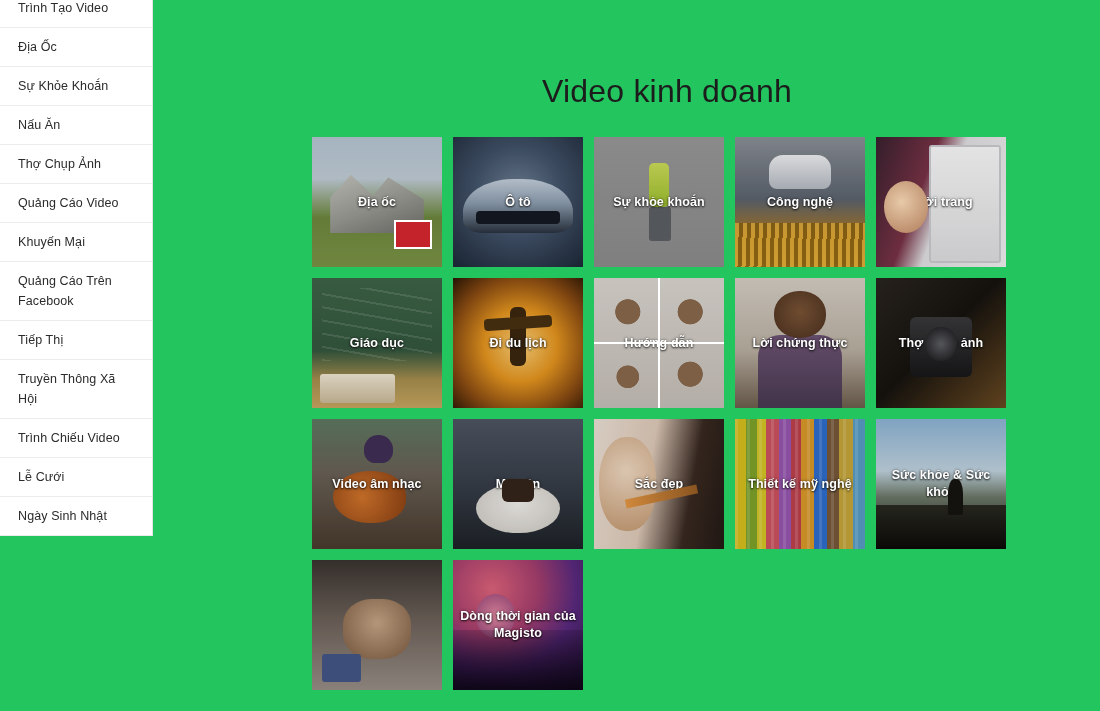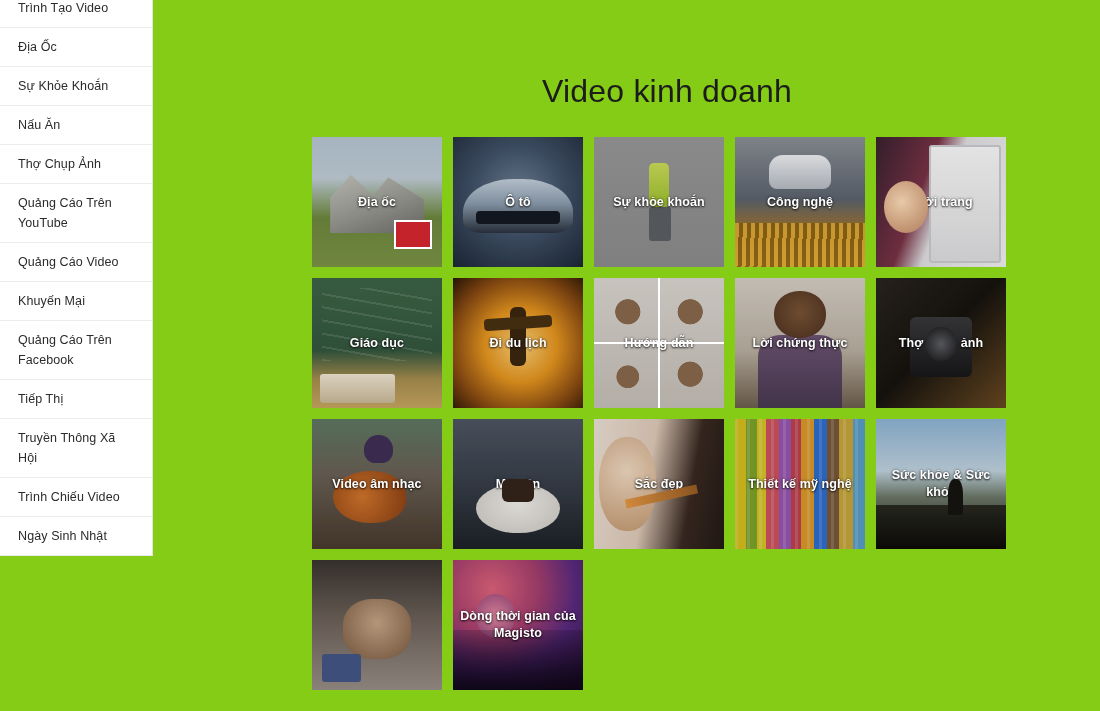--- a/index.html
+++ b/index.html
@@ -4,21 +4,21 @@
 <style>
   * { box-sizing: border-box; }
   html, body {
     margin: 0; padding: 0;
     width: 1100px; height: 711px;
     background: #ffffff;
     font-family: "Liberation Sans", sans-serif;
     overflow: hidden;
   }
 
-  .page { position: relative; width: 1100px; height: 711px; background:#84cc16; }
+  .page { position: relative; width: 1100px; height: 711px; background:#22c55e; }
 
   
   .sidebar {
     position: absolute;
     left: 0; top: -12px;
     width: 153px;
     border-right: 1px solid #e3e3e3;
     background: #ffffff;
   }
   .side-item {
@@ -205,27 +205,27 @@
 <body>
 
 <div class="page">
 
   <nav class="sidebar" id="sidebar">
       <div class="side-item"><span>Trình Tạo Video</span></div>
       <div class="side-item"><span>Địa Ốc</span></div>
       <div class="side-item"><span>Sự Khỏe Khoắn</span></div>
       <div class="side-item"><span>Nấu Ăn</span></div>
       <div class="side-item"><span>Thợ Chụp Ảnh</span></div>
-      <div class="side-item"><span>Quảng Cáo Trên YouTube</span></div>
       <div class="side-item"><span>Quảng Cáo Video</span></div>
       <div class="side-item"><span>Khuyến Mại</span></div>
       <div class="side-item"><span>Quảng Cáo Trên Facebook</span></div>
       <div class="side-item"><span>Tiếp Thị</span></div>
       <div class="side-item"><span>Truyền Thông Xã Hội</span></div>
       <div class="side-item"><span>Trình Chiếu Video</span></div>
+      <div class="side-item"><span>Lễ Cưới</span></div>
       <div class="side-item"><span>Ngày Sinh Nhật</span></div>
     </nav>
 
   <section class="main">
     <h1 class="page-title">Video kinh doanh</h1>
     <div class="grid" id="grid">
         <div class="row">
           <div class="tile">
             <div class="art a-realestate"></div>
             <div class="scrim"></div>

